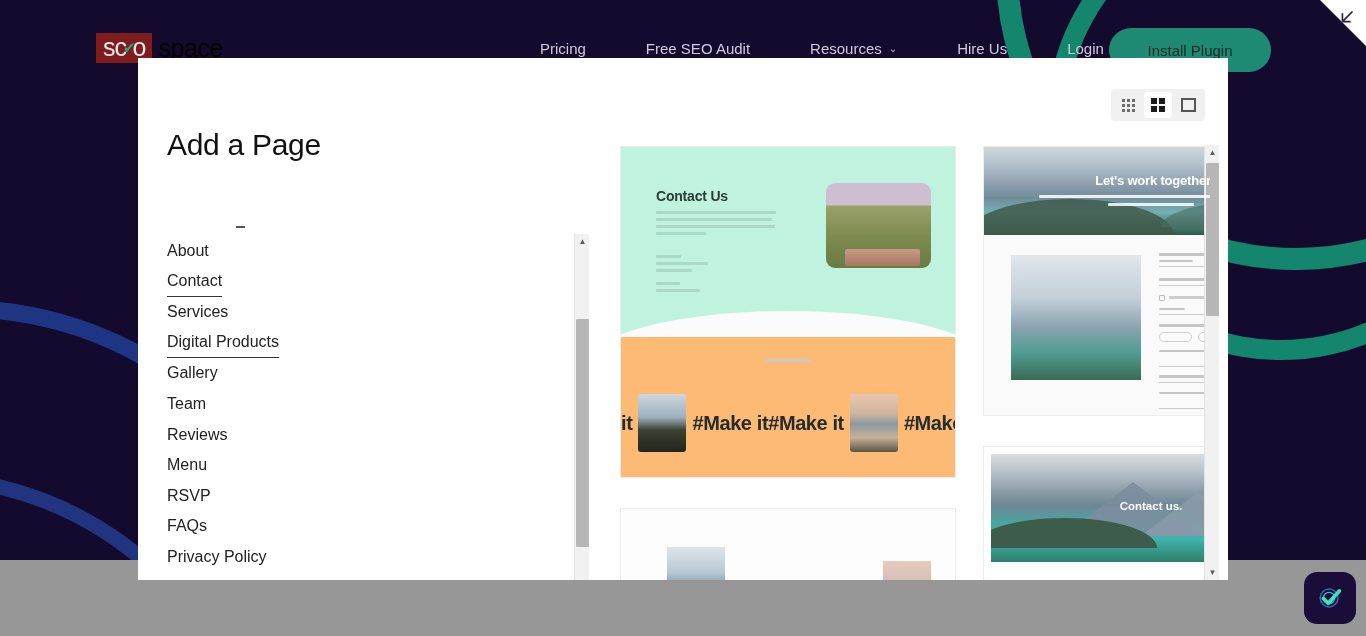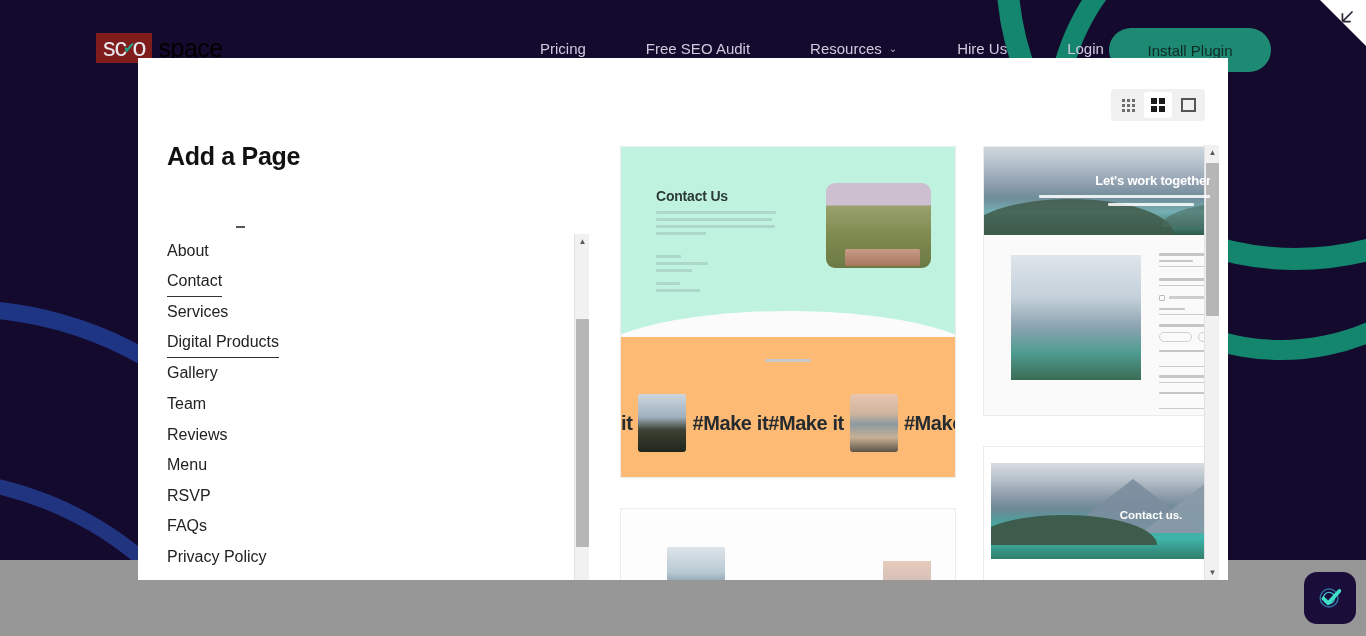--- a/index.html
+++ b/index.html
@@ -163,22 +163,22 @@
   .sq-grid i { width: 6px; height: 6px; background: #1b1b1b; display: block; }
   .big-sq { width: 15px; height: 14px; border: 2px solid #555; }
 
   
   .left-panel {
     position: absolute; left: 0; top: 0;
     width: 313px; height: 522px;
     background: #fff;
   }
   .panel-title {
-    position: absolute; left: 29px; top: 84px;
-    font-size: 25px; font-weight: bold; color: #111;
+    position: absolute; left: 29px; top: 70px;
+    font-size: 30px; font-weight: normal; color: #111;
     letter-spacing: -.3px;
   }
   .ghost-dash {
     position: absolute; left: 98px; top: 168px;
     width: 9px; height: 2px; background: #555;
   }
   .page-list {
     position: absolute; left: 0; top: 178px;
     width: 296px; height: 408px;
     overflow: hidden;
@@ -366,25 +366,25 @@
   }
   .chk {
     display: flex; align-items: center; gap: 4px; margin-bottom: 7px;
   }
   .chk-box { width: 6px; height: 6px; border: 1px solid #bdbdbd; border-radius: 1px; }
   .chk-ln { height: 2.5px; background: #cdcdcd; width: 74px; border-radius: 1px; }
 
   
   .c4 { height: 175px; }
   .c4-hero {
-    position: relative; height: 96px;
+    position: relative; height: 108px;
     background:
       linear-gradient(180deg,#d8dde1 0%,#b9c3cb 16%,#8d9daa 34%,#6d8795 48%,#49a5a0 64%,#3fb5ab 78%,#2f7f6c 100%);
     overflow: hidden;
-    margin: 16px 7px 0 7px;
+    margin: 7px 7px 0 7px;
   }
   .c4-hero .peak {
     position: absolute; bottom: 26px; width: 0; height: 0;
     border-left: 70px solid transparent; border-right: 70px solid transparent;
     border-bottom: 54px solid #7b8e9e; opacity: .9;
   }
   .c4-hero .peak.p1 { left: 72px; }
   .c4-hero .peak.p2 { right: 30px; border-bottom-color: #8a9aa8; }
   .c4-hero .island {
     position: absolute; left: -6%; bottom: 14px; width: 58%; height: 30px;

